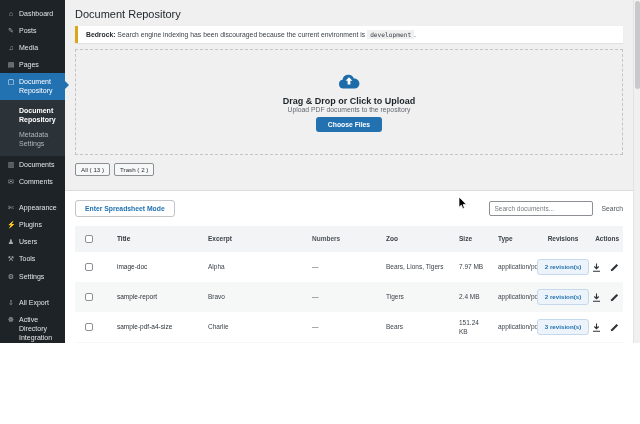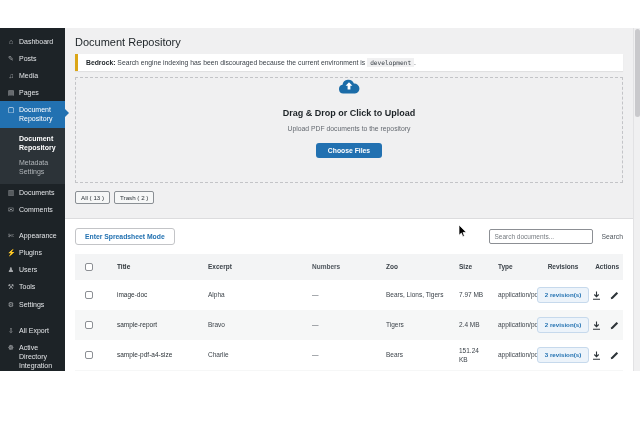--- a/index.html
+++ b/index.html
@@ -1,19 +1,19 @@
 <!DOCTYPE html>
 <html><head>
 <meta charset="utf-8">
 <style>
   * { margin:0; padding:0; box-sizing:border-box; }
   html,body { width:640px; height:424px; overflow:hidden; }
   body { font-family:"Liberation Sans", sans-serif; }
 
-  .screen { position:relative; width:640px; height:343px; background:#f0f0f1; overflow:hidden;margin-top:28px; }
+  .screen { position:relative; width:640px; height:343px; background:#f0f0f1; overflow:hidden; }
 
   
   .sidebar { position:absolute; left:0; top:0; bottom:0; width:65px; background:#1d2327; color:#f0f0f1; padding-top:5px; }
   .menu-item { position:relative; display:flex; align-items:flex-start; gap:4px; padding:4px 4px 4px 7px; font-size:7px; line-height:1.3; color:#e2e4e7; cursor:pointer; }
   .mi-icon { width:8px; flex:0 0 8px; font-size:7px; color:#a7aaad; text-align:center; }
   .menu-item.active { background:#2271b1; color:#fff; }
   .menu-item.active .mi-icon { color:#fff; }
   .menu-item.active .active-arrow { position:absolute; left:100%; top:8px; width:0; height:0; border:4px solid transparent; border-left-color:#2271b1; }
   .submenu { background:#2c3338; padding:3px 0 5px 0; }
   .submenu-item { padding:3px 4px 3px 19px; font-size:7px; line-height:1.3; color:#b0b5b9; cursor:pointer; }
@@ -22,21 +22,21 @@
   .menu-item.collapse { margin-top:12px; color:#a7aaad; }
 
   
   .content { position:absolute; left:65px; top:0; bottom:0; right:7px; }
   .page-title { font-size:11px; font-weight:400; color:#1d2327; margin:8px 0 0 10px; }
 
   .notice { margin:6px 10px 0 10px; background:#fff; border-left:3px solid #dba617; box-shadow:0 1px 1px rgba(0,0,0,.06); padding:5px 8px; font-size:6.8px; color:#3c434a; }
   .notice b { color:#1d2327; }
   .notice code { background:#f0f0f1; padding:1px 3px; font-family:"DejaVu Sans Mono", monospace; font-size:6.2px; }
 
-  .upload-panel { margin:6px 10px 0 10px; height:106px; border:1px dashed #c3c4c7; display:flex; flex-direction:column; align-items:center; justify-content:flex-start; gap:7px; cursor:pointer; }
+  .upload-panel { margin:6px 10px 0 10px; height:106px; border:1px dashed #c3c4c7; display:flex; flex-direction:column; align-items:center; justify-content:center; gap:0; cursor:pointer; }
   .upload-heading { font-size:9px; font-weight:bold; color:#1d2327; margin-top:2px; }
   .upload-sub { font-size:6.8px; color:#646970; }
   .choose-files { margin-top:4px; background:#2271b1; color:#fff; border:0; border-radius:3px; font-size:6.8px; font-weight:bold; padding:4px 12px; font-family:inherit; cursor:pointer; }
 
   .filters { display:flex; gap:4px; margin:8px 10px 0 10px; }
   .filter-btn { background:#f6f7f7; border:1px solid #8a8f94; border-radius:2px; font-size:6.2px; color:#2c3338; padding:2px 5px; font-family:inherit; cursor:pointer; }
 
   .panel { margin-top:14px; background:#fff; border-top:1px solid #dcdcde; height:236px; }
   .toolbar { display:flex; justify-content:space-between; align-items:center; padding:9px 10px 0 10px; }
   .spreadsheet-btn { background:#fff; border:1px solid #c3c4c7; border-radius:3px; color:#2271b1; font-weight:bold; font-size:6.8px; padding:4px 9px; font-family:inherit; cursor:pointer; }

